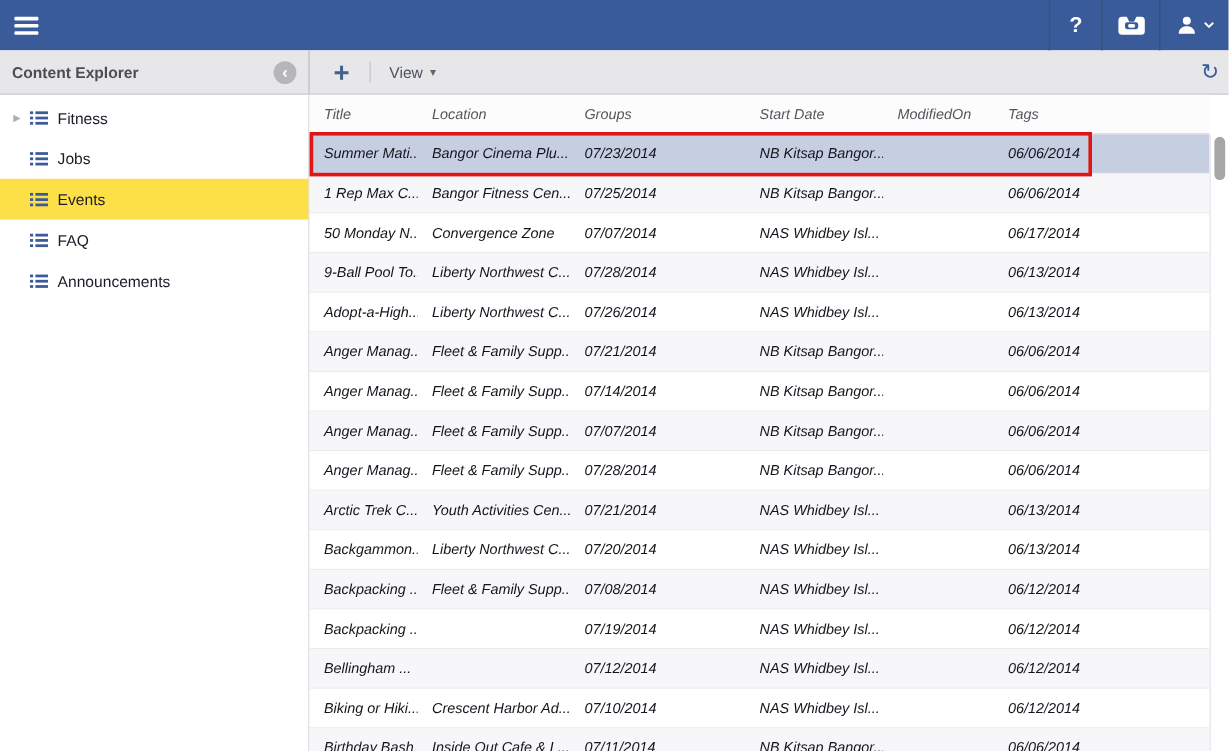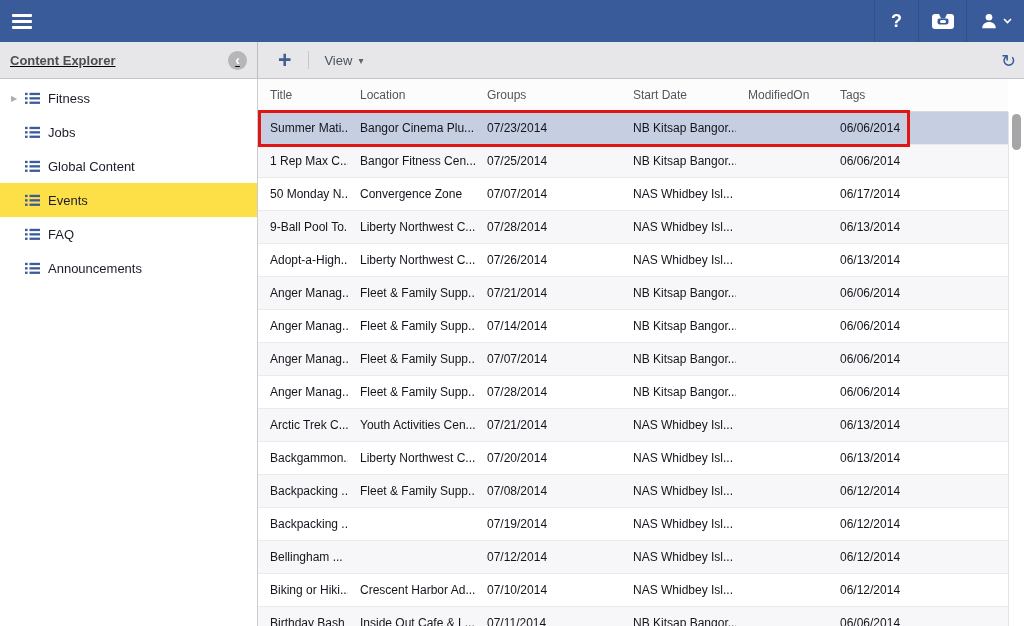--- a/index.html
+++ b/index.html
@@ -15,21 +15,21 @@
   .hamburger { width:48px; display:flex; flex-direction:column; justify-content:center; gap:3px; padding-left:12px; }
   .hamburger .bar { width:20px; height:3px; background:#fff; border-radius:1px; }
   .topbar-right { display:flex; align-items:stretch; }
   .tb-btn { display:flex; align-items:center; justify-content:center; border-left:1px solid #33507e; }
   .help-btn { width:44px; color:#fff; font-size:18px; font-weight:bold; }
   .inbox-btn { width:48px; }
   .user-btn { width:58px; gap:5px; }
 
   
   .subheader { height:37px; background:#e7e7ea; border-bottom:1px solid #c4c4c8; display:flex; }
-  .panel-head { width:258px; border-right:1px solid #bdbdc1; display:flex; align-items:center; padding:0 10px;text-decoration:underline; }
+  .panel-head { width:258px; border-right:1px solid #bdbdc1; display:flex; align-items:center; padding:0 10px; }
   .panel-title { flex:1; font-size:13px; font-weight:bold; color:#4d4d53; }
   .collapse-btn { width:19px; height:19px; border-radius:50%; background:#b6b6ba; color:#fff;
     font-size:14px; font-weight:bold; line-height:17px; text-align:center; padding:0; }
   .toolbar { flex:1; display:flex; align-items:center; padding-left:18px; position:relative; }
   .add-btn { color:#41608f; font-size:23px; font-weight:bold; line-height:20px; padding:0 2px; }
   .tool-sep { width:1px; height:18px; background:#c6c6ca; margin:0 15px; }
   .view-btn { display:flex; align-items:center; font-size:13px; color:#4b5360; }
   .view-caret { font-size:10px; color:#63636a; margin-left:6px; }
   .refresh-btn { position:absolute; right:8px; top:0; height:36px; display:flex; align-items:center;
     color:#3b5b99; font-size:18px; font-family:"DejaVu Sans", sans-serif; }
@@ -40,21 +40,21 @@
   
   .sidebar { width:258px; border-right:1px solid #cdcdd1; background:#fff; padding-top:2px; }
   .side-item { height:34px; display:flex; align-items:center; padding-left:8px; cursor:pointer; }
   .side-item.selected { background:#fde047; }
   .expander { width:17px; color:#aeaeb2; font-size:8px; text-align:left; padding-left:3px; }
   .list-icon { margin-right:8px; display:flex; align-items:center; }
   .side-label { font-size:13px; color:#1c1c28; }
 
   
   .main { flex:1; position:relative; background:#fff; }
-  .table-header, .trow { display:grid; grid-template-columns:90px 127px 146px 115px 92px 1fr; margin-right:16px; }
+  .table-header, .trow { display:grid; grid-template-columns:90px 127px 146px 115px 92px 1fr; margin-right:16px;font-style:italic; }
   .table-header { height:33px; background:#fcfcfd; border-bottom:1px solid #d9d9dc; }
   .hcell { font-size:12px; color:#55565c; display:flex; align-items:center; padding-left:12px; cursor:pointer; }
   .trow { height:33px; border-bottom:1px solid #ebebee; position:relative; background:#fff; }
   .trow.alt { background:#f7f7f9; }
   .trow.selected { background:#c6cfe2; }
   .cell { font-size:12px; color:#14141c; display:flex; align-items:center; padding-left:12px;
     white-space:nowrap; overflow:hidden; }
   .sel-frame { position:absolute; left:0; top:-2px; width:652px; height:37px;
     border:3px solid #e01616; pointer-events:none; z-index:3; }
 
@@ -151,36 +151,20 @@
                 <rect x="4.5" y="0.8" width="10.5" height="2.3"></rect>
                 <rect x="0" y="5.2" width="2.6" height="2.3"></rect>
                 <rect x="4.5" y="5.2" width="10.5" height="2.3"></rect>
                 <rect x="0" y="9.6" width="2.6" height="2.3"></rect>
                 <rect x="4.5" y="9.6" width="10.5" height="2.3"></rect>
               </g>
             </svg>
           </span>
           <span class="side-label">Jobs</span>
         </div>
-        <div class="side-item">
-          <span class="expander"></span>
-          <span class="list-icon">
-            <svg width="15" height="13" viewBox="0 0 15 13">
-              <g fill="#3b5b99">
-                <rect x="0" y="0.8" width="2.6" height="2.3"></rect>
-                <rect x="4.5" y="0.8" width="10.5" height="2.3"></rect>
-                <rect x="0" y="5.2" width="2.6" height="2.3"></rect>
-                <rect x="4.5" y="5.2" width="10.5" height="2.3"></rect>
-                <rect x="0" y="9.6" width="2.6" height="2.3"></rect>
-                <rect x="4.5" y="9.6" width="10.5" height="2.3"></rect>
-              </g>
-            </svg>
-          </span>
-          <span class="side-label">Global Content</span>
-        </div>
         <div class="side-item selected">
           <span class="expander"></span>
           <span class="list-icon">
             <svg width="15" height="13" viewBox="0 0 15 13">
               <g fill="#3b5b99">
                 <rect x="0" y="0.8" width="2.6" height="2.3"></rect>
                 <rect x="4.5" y="0.8" width="10.5" height="2.3"></rect>
                 <rect x="0" y="5.2" width="2.6" height="2.3"></rect>
                 <rect x="4.5" y="5.2" width="10.5" height="2.3"></rect>
                 <rect x="0" y="9.6" width="2.6" height="2.3"></rect>

